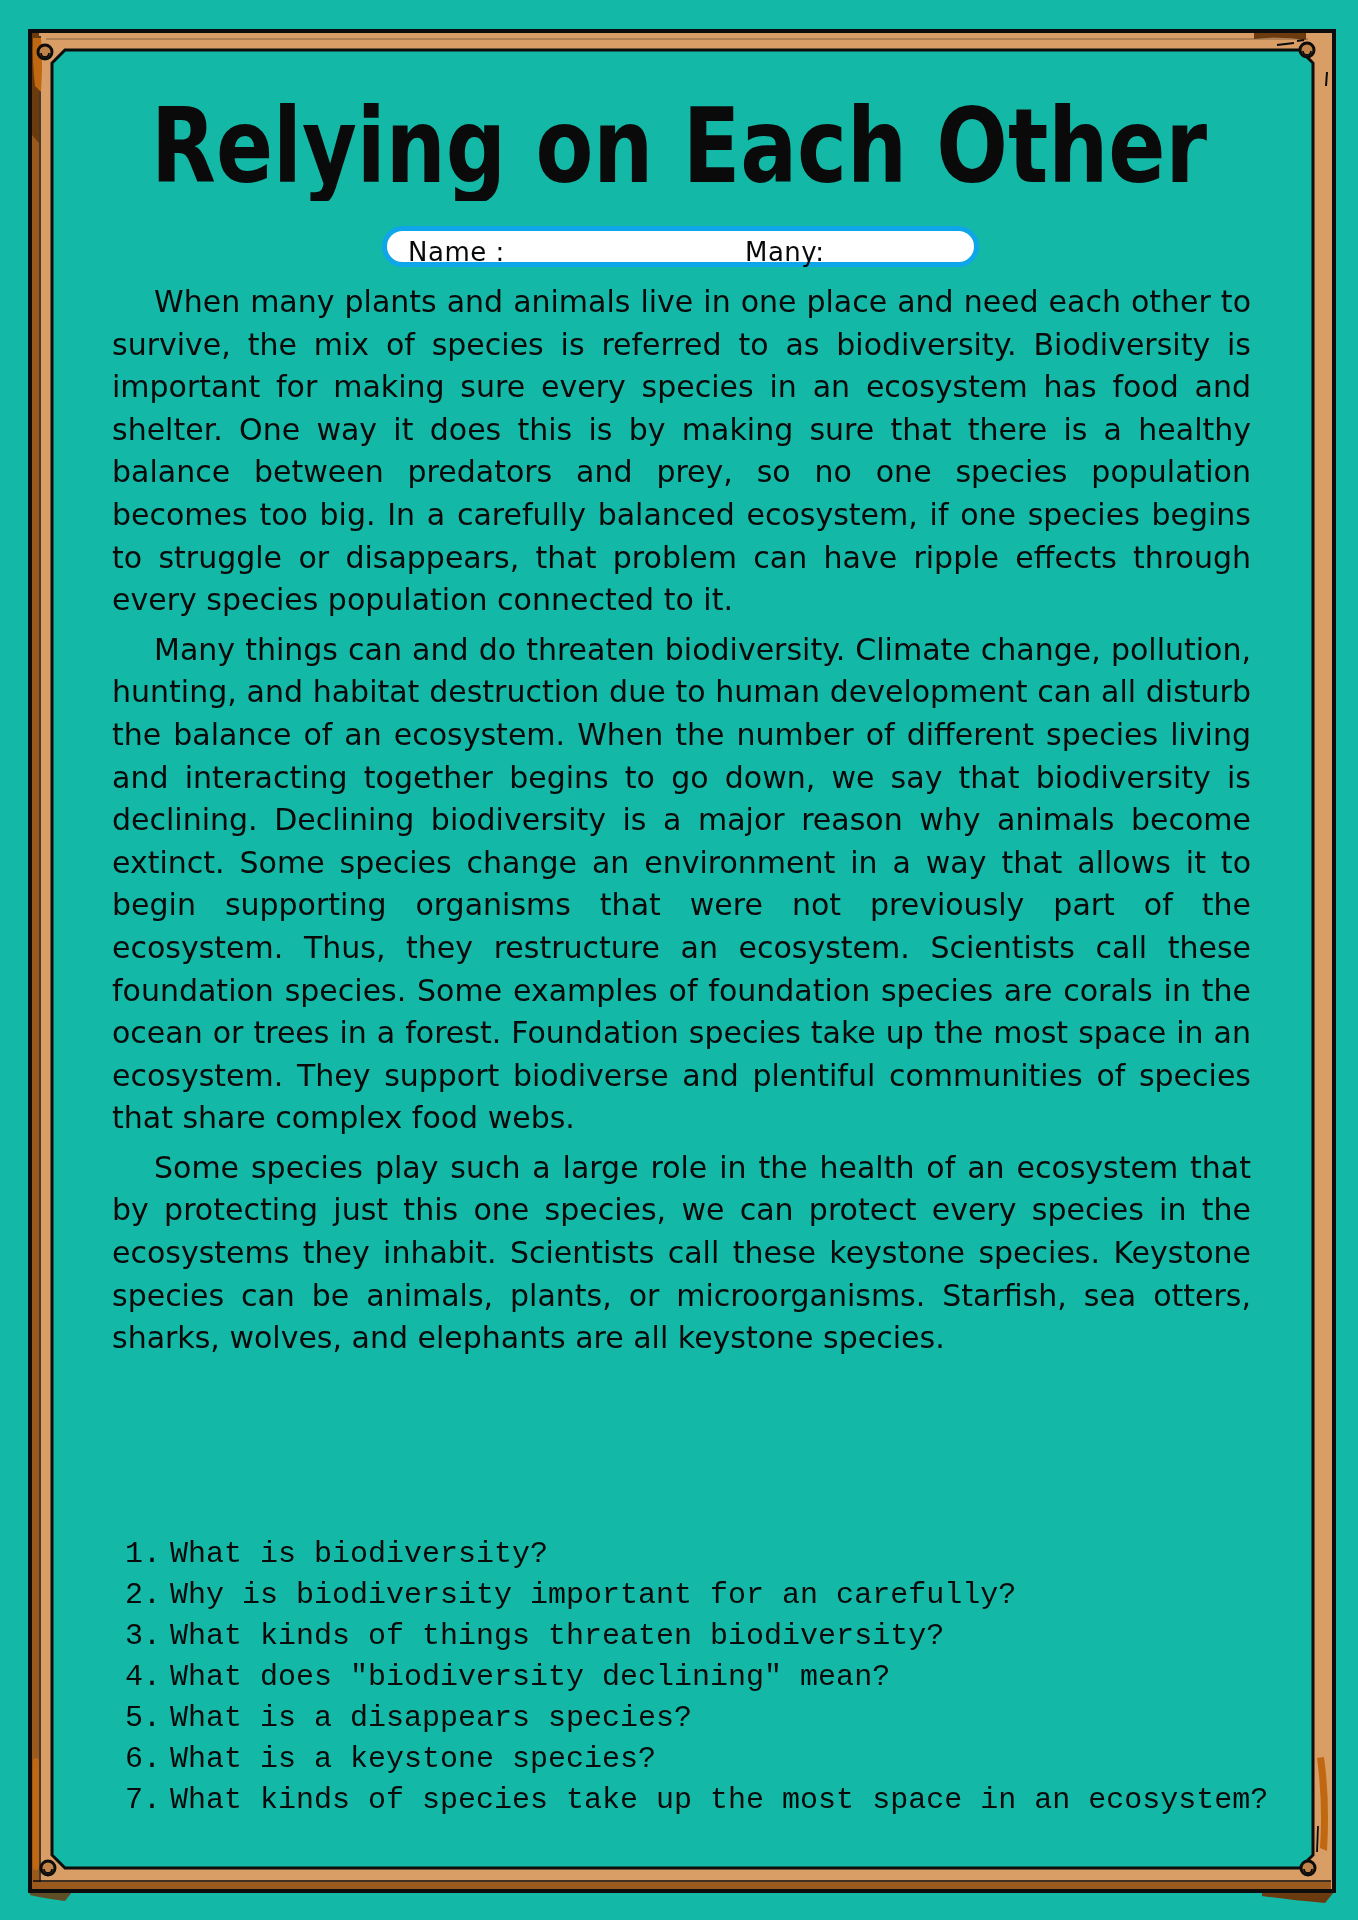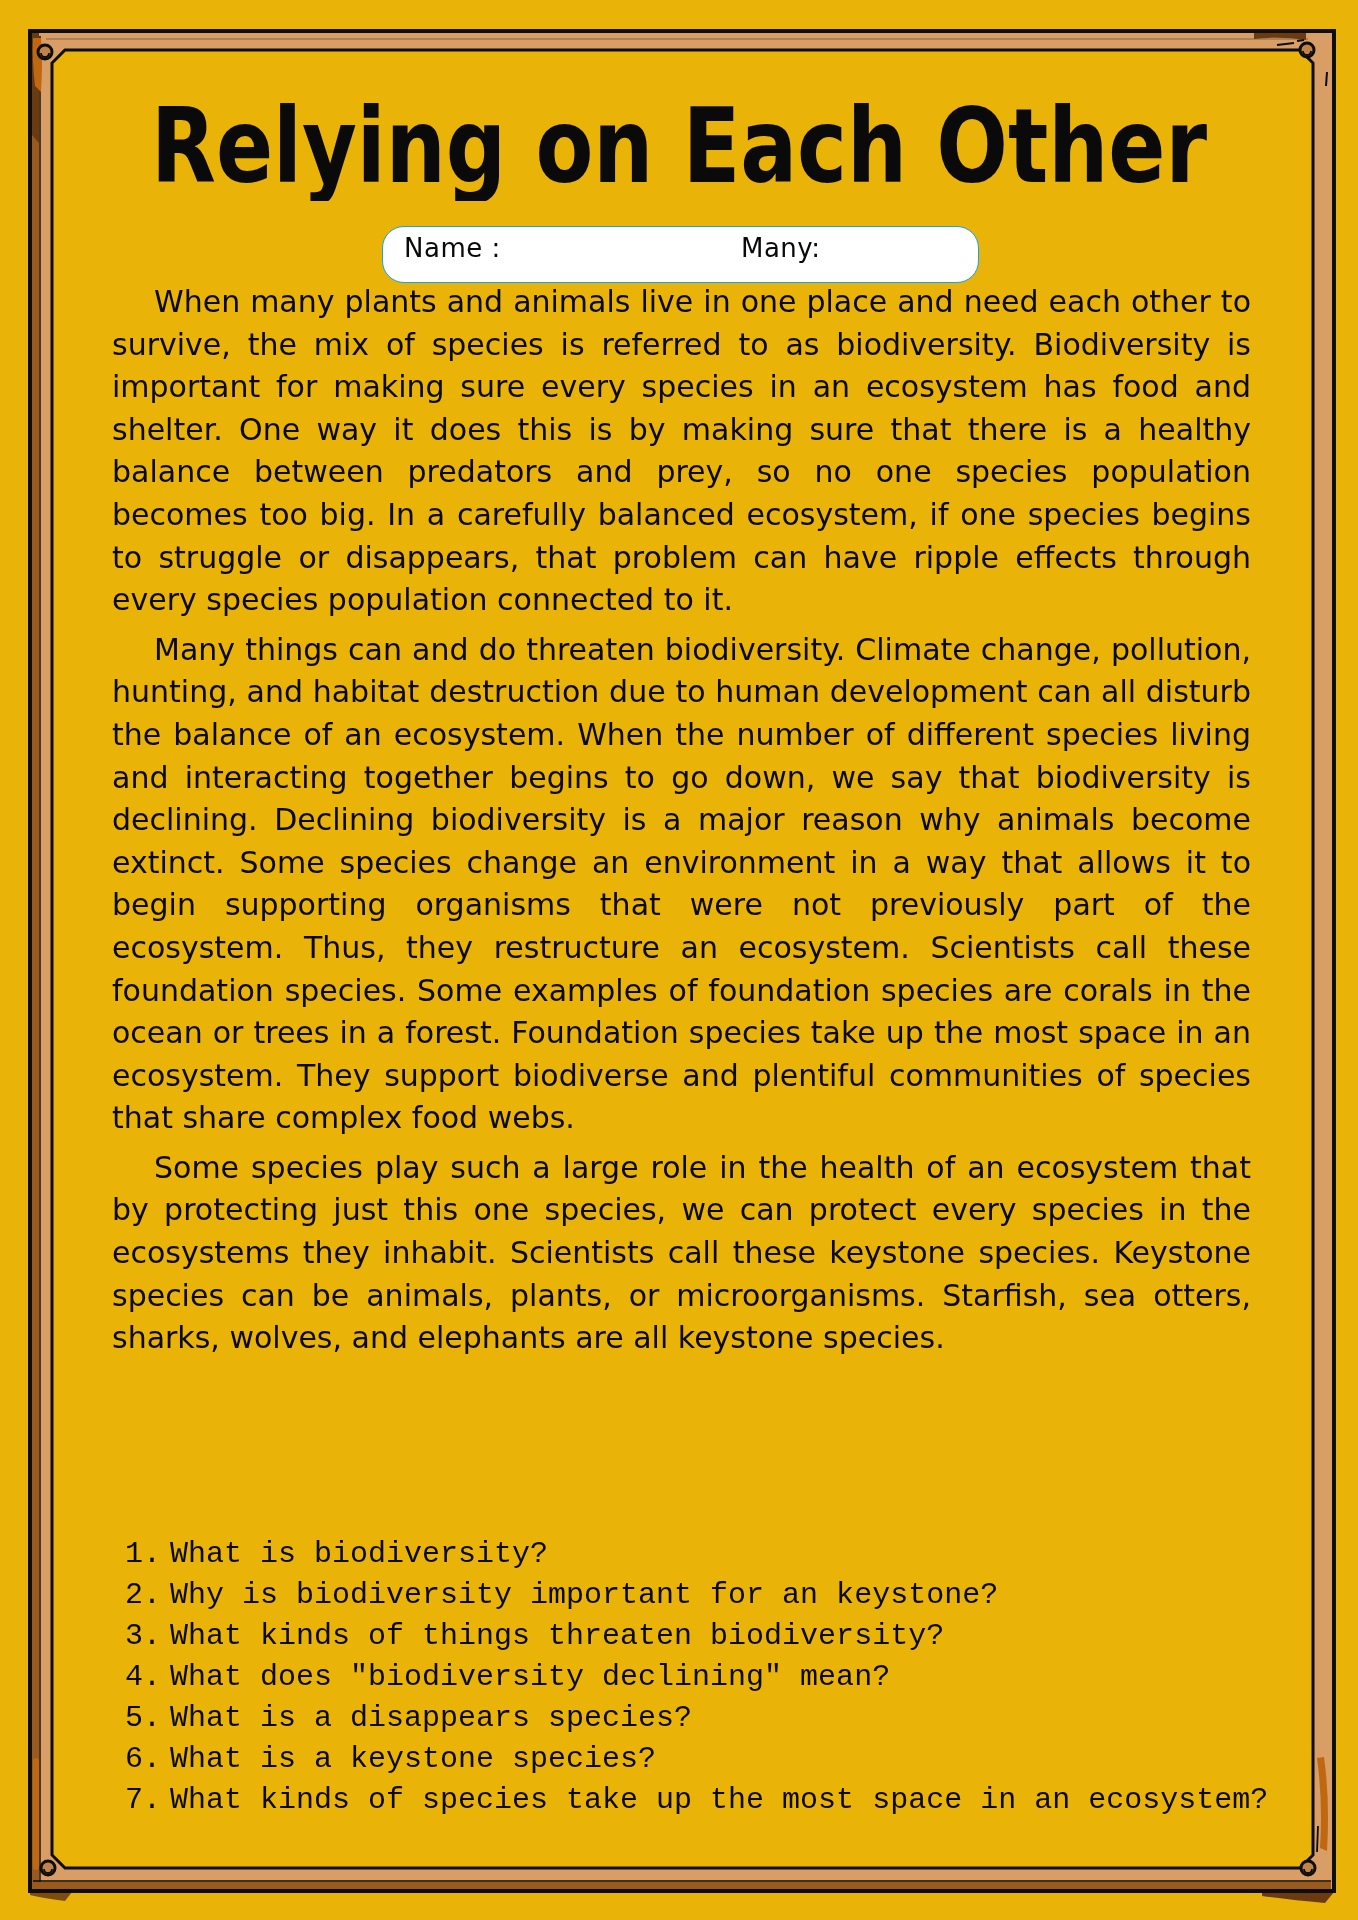--- a/index.html
+++ b/index.html
@@ -1,39 +1,39 @@
 <!DOCTYPE html>
 <html><head>
 <meta charset="utf-8">
 <style>
   html,body { margin:0; padding:0; background:#ffffff; }
   .page {
     position:relative;
     width:1358px; height:1920px;
-    background:#eab308;
+    background:#14b8a6;
     font-family:"DejaVu Sans", sans-serif;
     color:#0a0a0a;
     overflow:hidden;
   }
   .frame-svg {
     position:absolute; left:0; top:0; width:1358px; height:1920px;
     pointer-events:none;
   }
   .title-svg {
     position:absolute; left:0; top:66px; width:1358px; height:135px;
   }
   .title-svg text {
     font-family:"DejaVu Sans", sans-serif;
     font-weight:bold;
     fill:#0a0a0a;
   }
   .name-date-box {
     position:absolute; left:382px; top:226px;
-    width:597px; height:57px;
-    border:1px solid #0ea5e9;
+    width:597px; height:41px;
+    border:5px solid #0ea5e9;
     border-radius:22px;
     box-sizing:border-box;
     background:#ffffff;
   }
   .nd-label {
     position:absolute; top:6px;
     font-size:26px; letter-spacing:0.5px;
     white-space:nowrap;
   }
   .nd-label.name { left:21px; }
@@ -122,21 +122,21 @@
     <p>When many plants and animals live in one place and need each other to survive, the mix of species is referred to as biodiversity. Biodiversity is important for making sure every species in an ecosystem has food and shelter. One way it does this is by making sure that there is a healthy balance between predators and prey, so no one species population becomes too big. In a carefully balanced ecosystem, if one species begins to struggle or disappears, that problem can have ripple effects through every species population connected to it.</p>
     <p>Many things can and do threaten biodiversity. Climate change, pollution, hunting, and habitat destruction due to human development can all disturb the balance of an ecosystem. When the number of different species living and interacting together begins to go down, we say that biodiversity is declining. Declining biodiversity is a major reason why animals become extinct. Some species change an environment in a way that allows it to begin supporting organisms that were not previously part of the ecosystem. Thus, they restructure an ecosystem. Scientists call these foundation species. Some examples of foundation species are corals in the ocean or trees in a forest. Foundation species take up the most space in an ecosystem. They support biodiverse and plentiful communities of species that share complex food webs.</p>
     <p>Some species play such a large role in the health of an ecosystem that by protecting just this one species, we can protect every species in the ecosystems they inhabit. Scientists call these keystone species. Keystone species can be animals, plants, or microorganisms. Starfish, sea otters, sharks, wolves, and elephants are all keystone species.</p>
   </div>
 
   <div class="questions">
     <div class="q-row">
       <span class="q-num">1.</span><span>What is biodiversity?</span>
     </div>
     <div class="q-row">
-      <span class="q-num">2.</span><span>Why is biodiversity important for an keystone?</span>
+      <span class="q-num">2.</span><span>Why is biodiversity important for an carefully?</span>
     </div>
     <div class="q-row">
       <span class="q-num">3.</span><span>What kinds of things threaten biodiversity?</span>
     </div>
     <div class="q-row">
       <span class="q-num">4.</span><span>What does "biodiversity declining" mean?</span>
     </div>
     <div class="q-row">
       <span class="q-num">5.</span><span>What is a disappears species?</span>
     </div>

